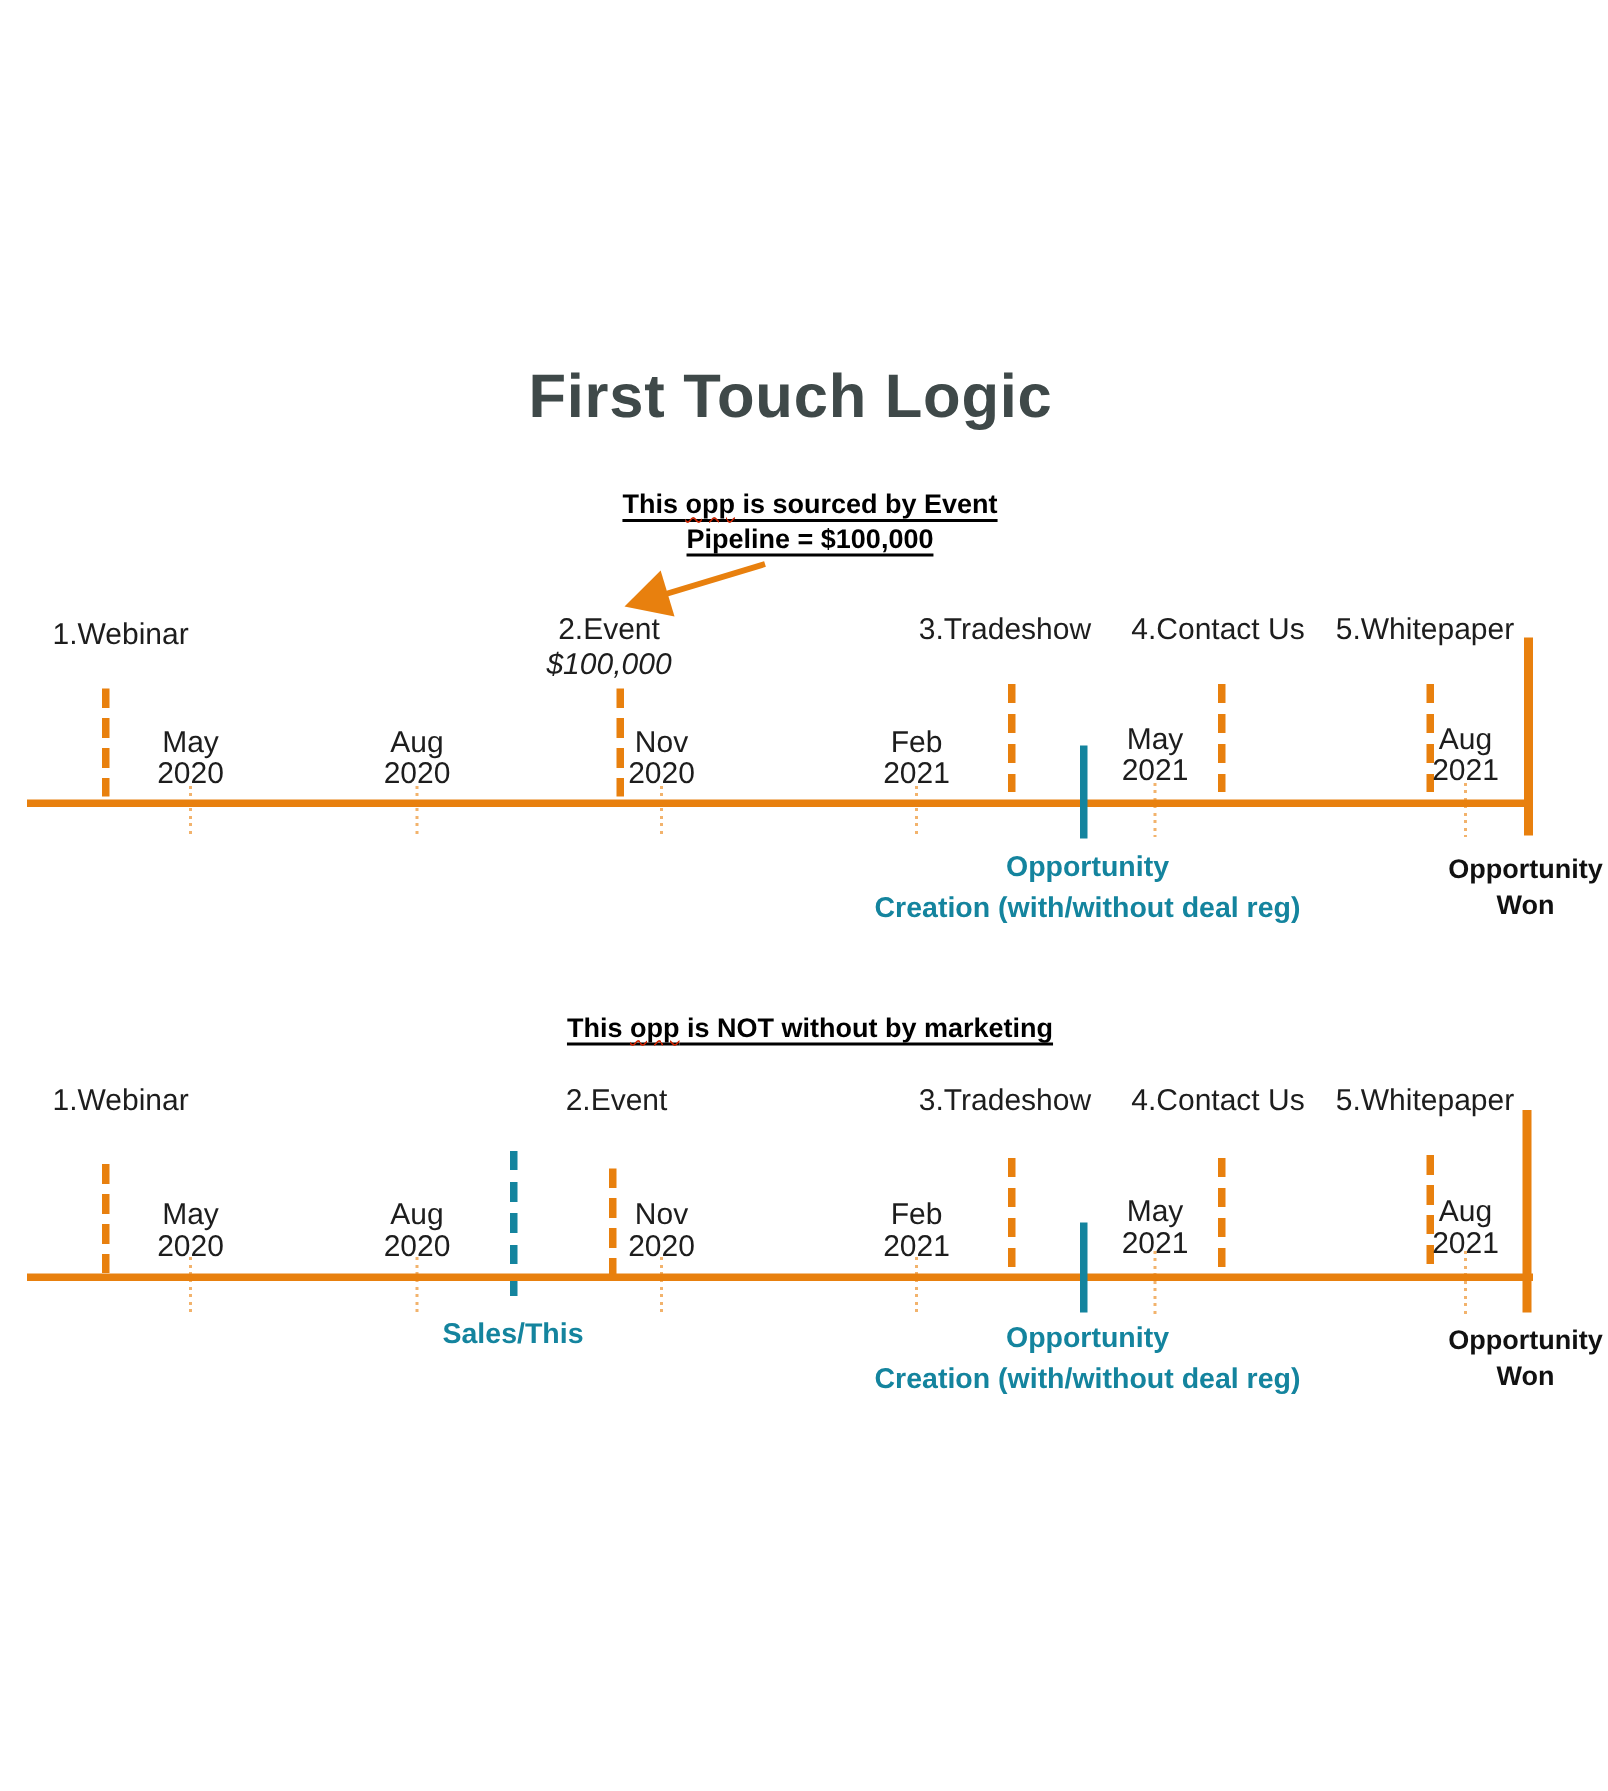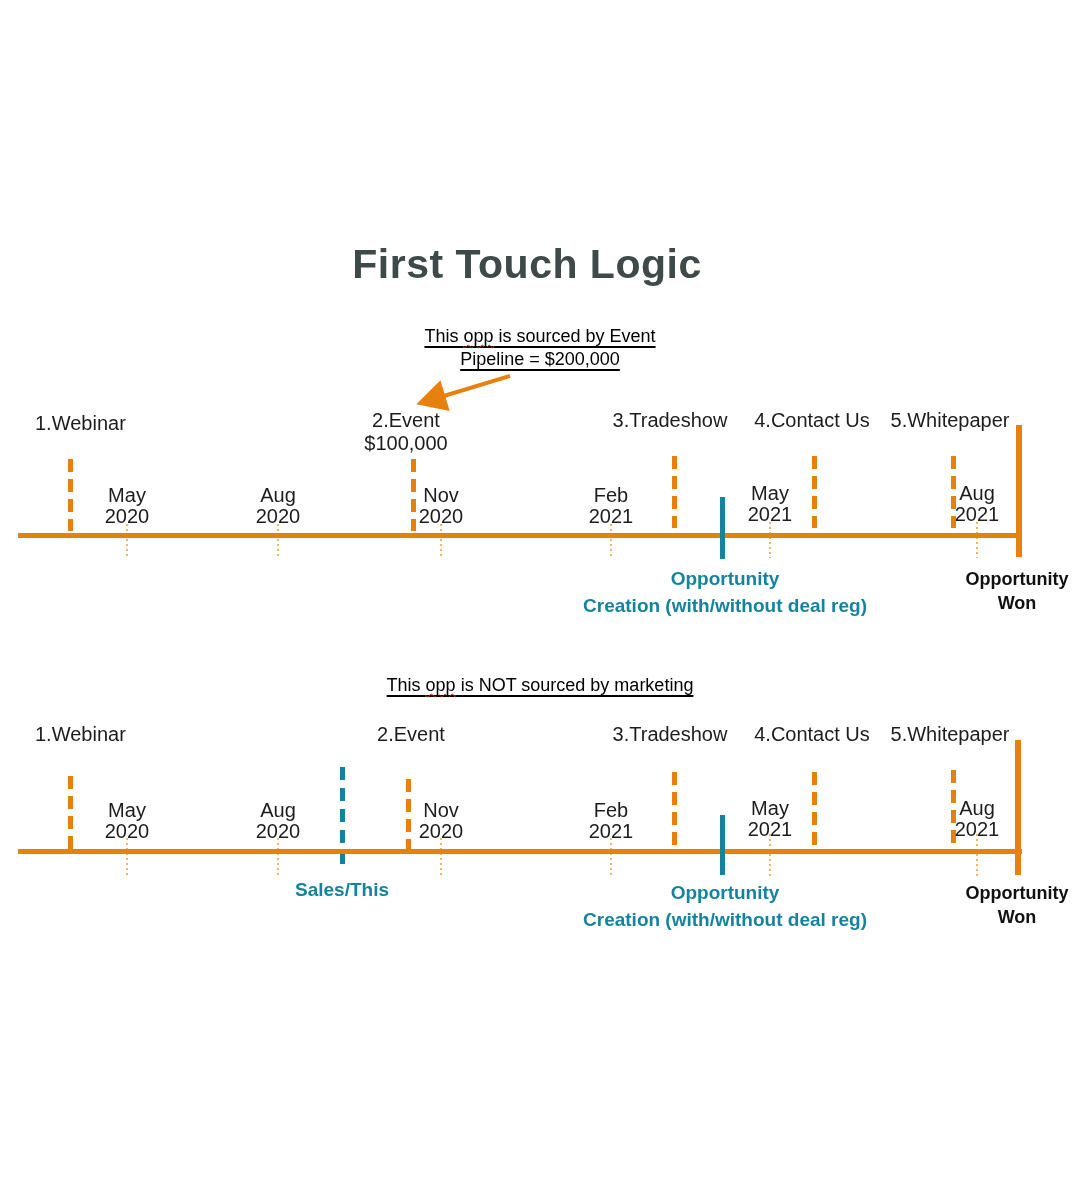--- a/index.html
+++ b/index.html
@@ -12,21 +12,21 @@
     overflow:hidden;
   }
   .abs{position:absolute;}
   .cx{transform:translateX(-50%);text-align:center;}
 
   .slide-title{
     font-size:41px;font-weight:bold;color:#3F4949;
     letter-spacing:.5px;white-space:nowrap;
   }
   .hdr{
-    font-size:18px;font-weight:normal;color:#000;
+    font-size:18px;font-weight:bold;color:#000;
     line-height:23px;white-space:nowrap;
   }
   .hdr .uline{
     text-decoration:underline;
     text-decoration-thickness:1.5px;
     text-underline-offset:4px;
   }
   .misspell{
     text-decoration:underline wavy #cc2200;
     text-decoration-thickness:1px;
@@ -62,36 +62,36 @@
 </style>
 </head>
 <body>
 
 <div id="canvas">
 
   <div class="abs cx slide-title" style="left:527px;top:241px;">First Touch Logic</div>
 
   <div class="abs cx hdr" style="left:540px;top:325px;">
     <div><span class="uline"><span>This </span><span class="misspell">opp</span><span> is sourced by Event</span></span></div>
-    <div><span class="uline">Pipeline = $200,000</span></div>
+    <div><span class="uline">Pipeline = $100,000</span></div>
   </div>
 
   <svg class="abs" style="left:400px;top:368px;" width="125" height="46">
     <defs>
       <marker id="ah" markerWidth="9" markerHeight="9" refX="6" refY="4.5" orient="auto">
         <path d="M0.5,0.5 L8,4.5 L0.5,8.5 Z" fill="#E8800E"></path>
       </marker>
     </defs>
     <line x1="110" y1="8" x2="24" y2="34" stroke="#E8800E" stroke-width="4" marker-end="url(#ah)"></line>
   </svg>
 
   <div class="abs lbl" style="left:35px;top:412px;">1.Webinar</div>
   <div class="abs cx lbl" style="left:406px;top:409px;">
     <div>2.Event</div>
-    <div style="line-height:25px;">$100,000</div>
+    <div style="line-height:25px;font-style:italic;">$100,000</div>
   </div>
   <div class="abs cx lbl" style="left:670px;top:409px;">3.Tradeshow</div>
   <div class="abs cx lbl" style="left:812px;top:409px;">4.Contact Us</div>
   <div class="abs cx lbl" style="left:950px;top:409px;">5.Whitepaper</div>
 
   <div class="abs dash-orange" style="left:68px;top:459px;height:72px;"></div>
   <div class="abs dash-orange" style="left:411px;top:459px;height:72px;"></div>
   <div class="abs dash-orange" style="left:672px;top:456px;height:72px;"></div>
   <div class="abs dash-orange" style="left:812px;top:456px;height:72px;"></div>
   <div class="abs dash-orange" style="left:951px;top:456px;height:72px;"></div>
@@ -136,21 +136,21 @@
   <div class="abs cx teal-text" style="left:725px;top:565px;">
     <div>Opportunity</div>
     <div>Creation (with/without deal reg)</div>
   </div>
   <div class="abs cx won-text" style="left:1017px;top:567px;">
     <div>Opportunity</div>
     <div>Won</div>
   </div>
 
   <div class="abs cx hdr" style="left:540px;top:674px;">
-    <span class="uline"><span>This </span><span class="misspell">opp</span><span> is NOT sourced by marketing</span></span>
+    <span class="uline"><span>This </span><span class="misspell">opp</span><span> is NOT without by marketing</span></span>
   </div>
 
   <div class="abs lbl" style="left:35px;top:723px;">1.Webinar</div>
   <div class="abs cx lbl" style="left:411px;top:723px;">2.Event</div>
   <div class="abs cx lbl" style="left:670px;top:723px;">3.Tradeshow</div>
   <div class="abs cx lbl" style="left:812px;top:723px;">4.Contact Us</div>
   <div class="abs cx lbl" style="left:950px;top:723px;">5.Whitepaper</div>
 
   <div class="abs dash-orange" style="left:68px;top:776px;height:74px;"></div>
   <div class="abs dash-teal" style="left:340px;top:767px;height:100px;"></div>

